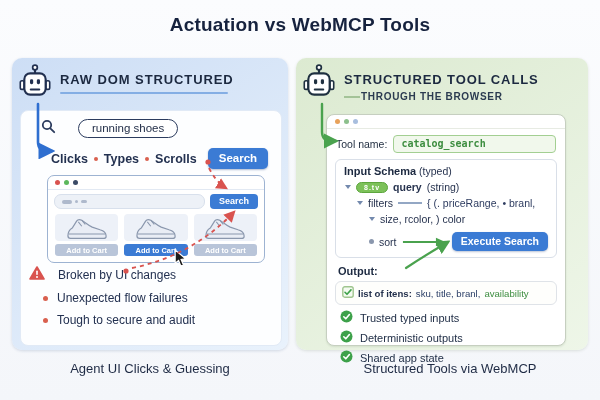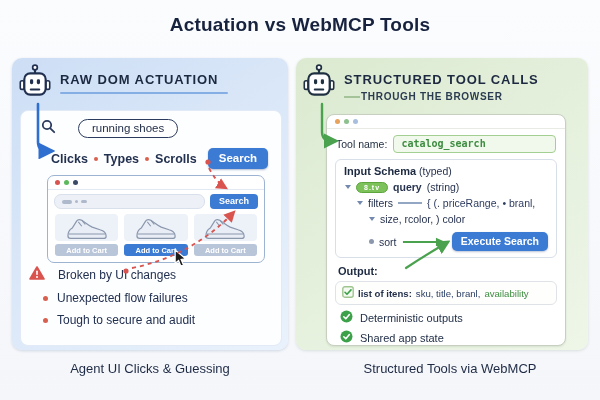--- a/index.html
+++ b/index.html
@@ -84,21 +84,21 @@
           <circle cx="15" cy="3.6" r="2.2" fill="#fff" stroke="#223050" stroke-width="1.6"></circle>
           <rect x="1.2" y="16" width="3.6" height="8" rx="1.6" fill="#fff" stroke="#223050" stroke-width="1.5"></rect>
           <rect x="25.2" y="16" width="3.6" height="8" rx="1.6" fill="#fff" stroke="#223050" stroke-width="1.5"></rect>
           <rect x="5" y="9" width="20" height="20" rx="5.5" fill="#fff" stroke="#223050" stroke-width="2"></rect>
           <rect x="10.3" y="14.6" width="3" height="4.6" rx="1.3" fill="#223050"></rect>
           <rect x="16.7" y="14.6" width="3" height="4.6" rx="1.3" fill="#223050"></rect>
           <line x1="11" y1="24.2" x2="19" y2="24.2" stroke="#223050" stroke-width="1.8" stroke-linecap="round"></line>
         </svg>
       </span>
       <div class="head-text">
-        <div class="head-title">RAW DOM ACTUATION</div>
+        <div class="head-title">RAW DOM STRUCTURED</div>
         <div class="underline"></div>
       </div>
     </div>
 
     <div class="card">
       <div class="search-row">
         <span>
           <svg width="15" height="15" viewBox="0 0 15 15">
             <circle cx="6" cy="6" r="4.2" fill="none" stroke="#2c3c5e" stroke-width="1.8"></circle>
             <line x1="9.3" y1="9.3" x2="13.2" y2="13.2" stroke="#2c3c5e" stroke-width="1.8" stroke-linecap="round"></line>
@@ -287,20 +287,29 @@
         <span class="out-green">availability</span>
       </div>
 
       <div class="check-row">
         <span>
           <svg width="13" height="13" viewBox="0 0 13 13">
             <circle cx="6.5" cy="6.5" r="6" fill="#3da14a"></circle>
             <path d="M3.8 6.8 L5.8 8.8 L9.4 4.6" fill="none" stroke="#fff" stroke-width="1.6" stroke-linecap="round" stroke-linejoin="round"></path>
           </svg>
         </span>
+        <span>Trusted typed inputs</span>
+      </div>
+      <div class="check-row">
+        <span>
+          <svg width="13" height="13" viewBox="0 0 13 13">
+            <circle cx="6.5" cy="6.5" r="6" fill="#3da14a"></circle>
+            <path d="M3.8 6.8 L5.8 8.8 L9.4 4.6" fill="none" stroke="#fff" stroke-width="1.6" stroke-linecap="round" stroke-linejoin="round"></path>
+          </svg>
+        </span>
         <span>Deterministic outputs</span>
       </div>
       <div class="check-row">
         <span>
           <svg width="13" height="13" viewBox="0 0 13 13">
             <circle cx="6.5" cy="6.5" r="6" fill="#3da14a"></circle>
             <path d="M3.8 6.8 L5.8 8.8 L9.4 4.6" fill="none" stroke="#fff" stroke-width="1.6" stroke-linecap="round" stroke-linejoin="round"></path>
           </svg>
         </span>
         <span>Shared app state</span>

